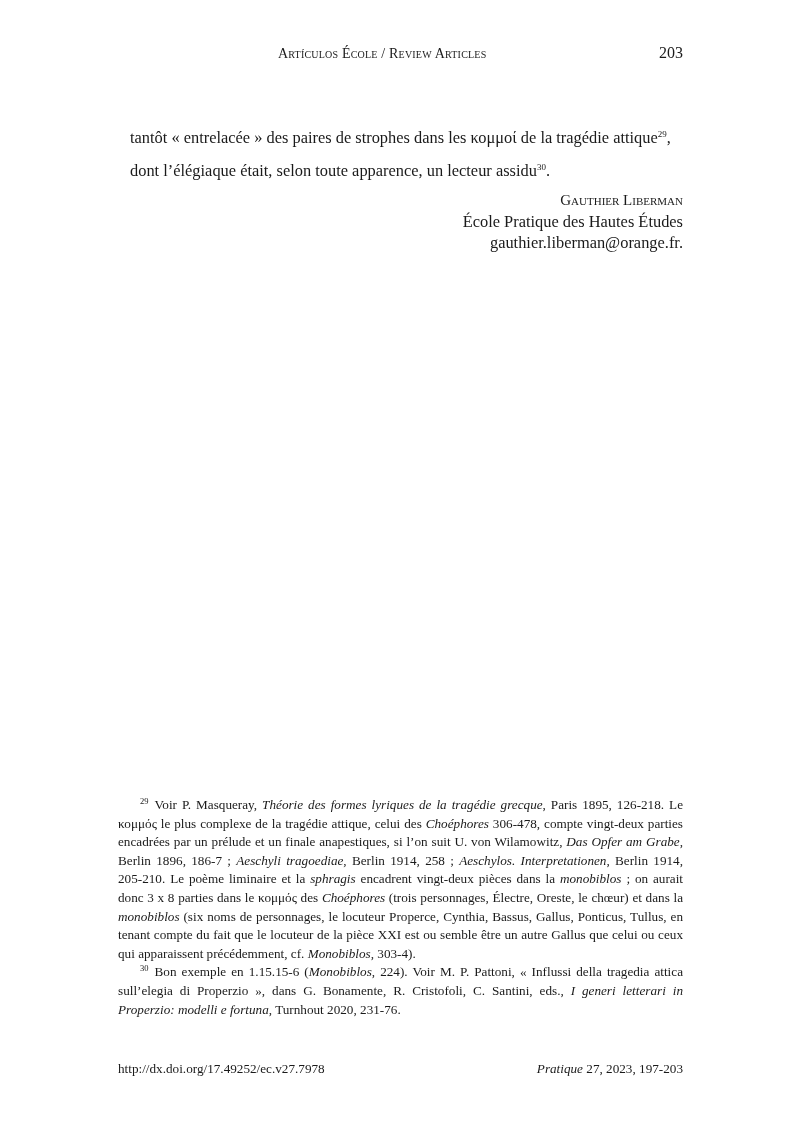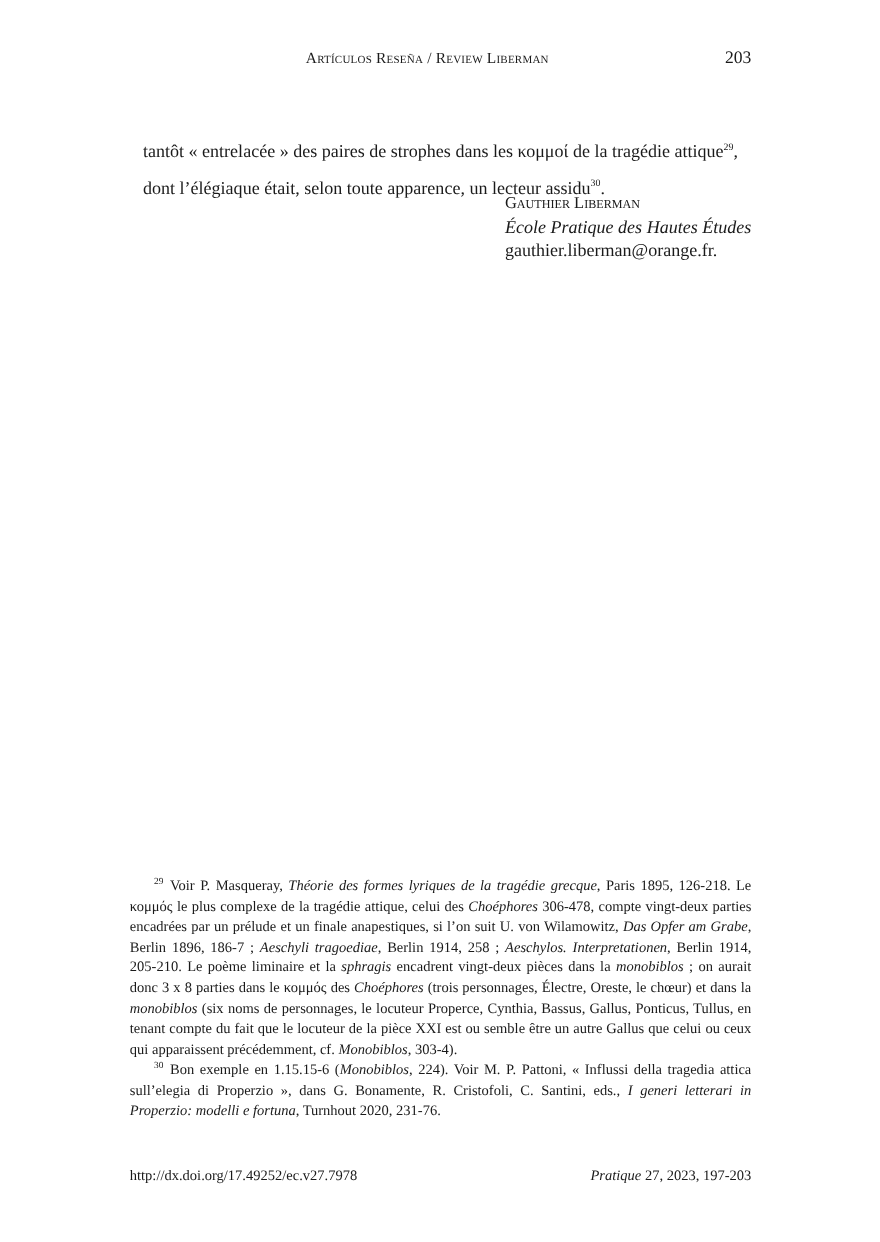--- a/index.html
+++ b/index.html
@@ -4,36 +4,36 @@
   <style>
     html, body { margin: 0; padding: 0; background: #ffffff; }
     body { width: 800px; height: 1129px; position: relative; overflow: hidden;
       font-family: "Liberation Serif", "DejaVu Serif", serif; color: #1a1a1a; }
     .running-head { position: absolute; top: 44px; left: 118px; width: 565px; height: 22px; }
     .rh-title { position: absolute; left: 160px; top: 2px; font-size: 14px; font-variant: small-caps; letter-spacing: 0.2px; }
     .rh-page { position: absolute; right: 0; top: 0; font-size: 16px; }
     .body-text { position: absolute; top: 115px; left: 118px; width: 565px; font-size: 16.4px; line-height: 21px; }
     .body-text p { margin: 12px; }
     sup { font-size: 9px; line-height: 0; vertical-align: super; }
-    .signature { position: absolute; top: 175px; right: 117px; text-align: left; font-size: 16.4px; line-height: 21px; }
+    .signature { position: absolute; top: 190px; right: 117px; text-align: right; font-size: 16.4px; line-height: 21px; }
     .sig-name { font-variant: small-caps; font-size: 15px; }
-    .sig-italic { font-style: italic; }
+    .sig-italic { }
     .footnotes { position: absolute; top: 796px; left: 118px; width: 565px; font-size: 13.2px; line-height: 18.6px; text-align: justify; }
     .fn { margin: 0; text-indent: 22px; }
     .fn-num { font-size: 8.5px; vertical-align: super; line-height: 0; margin-right: 6px; }
     i { font-style: italic; }
     .footer { position: absolute; top: 1061px; left: 118px; width: 565px; font-size: 13.2px; }
     .footer-left { position: absolute; left: 0; top: 0; }
     .footer-right { position: absolute; right: 0; top: 0; }
   </style>
 </head>
 <body>
 
 <div class="running-head">
-  <span class="rh-title">Artículos Reseña / Review Liberman</span>
+  <span class="rh-title">Artículos École / Review Articles</span>
   <span class="rh-page">203</span>
 </div>
 
 <div class="body-text">
   <p><span>tantôt « entrelacée » des paires de strophes dans les κομμοί de la tragédie attique</span><sup>29</sup><span>,</span></p>
   <p><span>dont l’élégiaque était, selon toute apparence, un lecteur assidu</span><sup>30</sup><span>.</span></p>
 </div>
 
 <div class="signature">
   <div class="sig-name">Gauthier Liberman</div>

